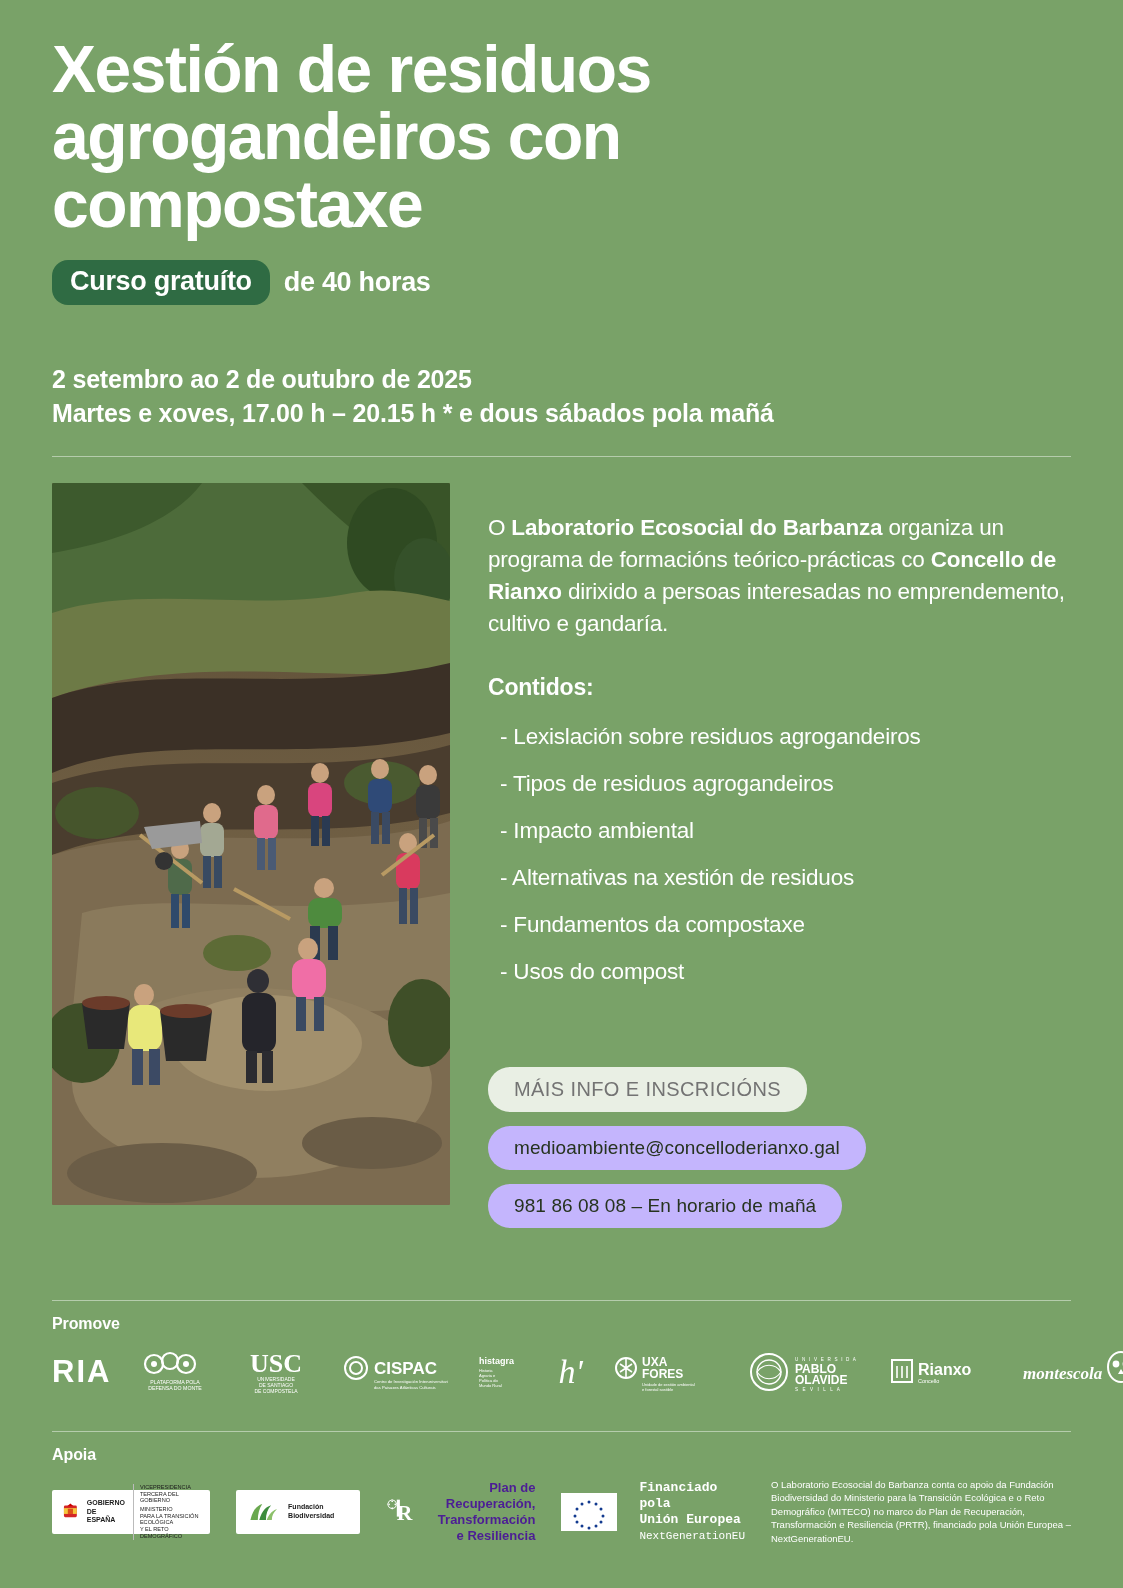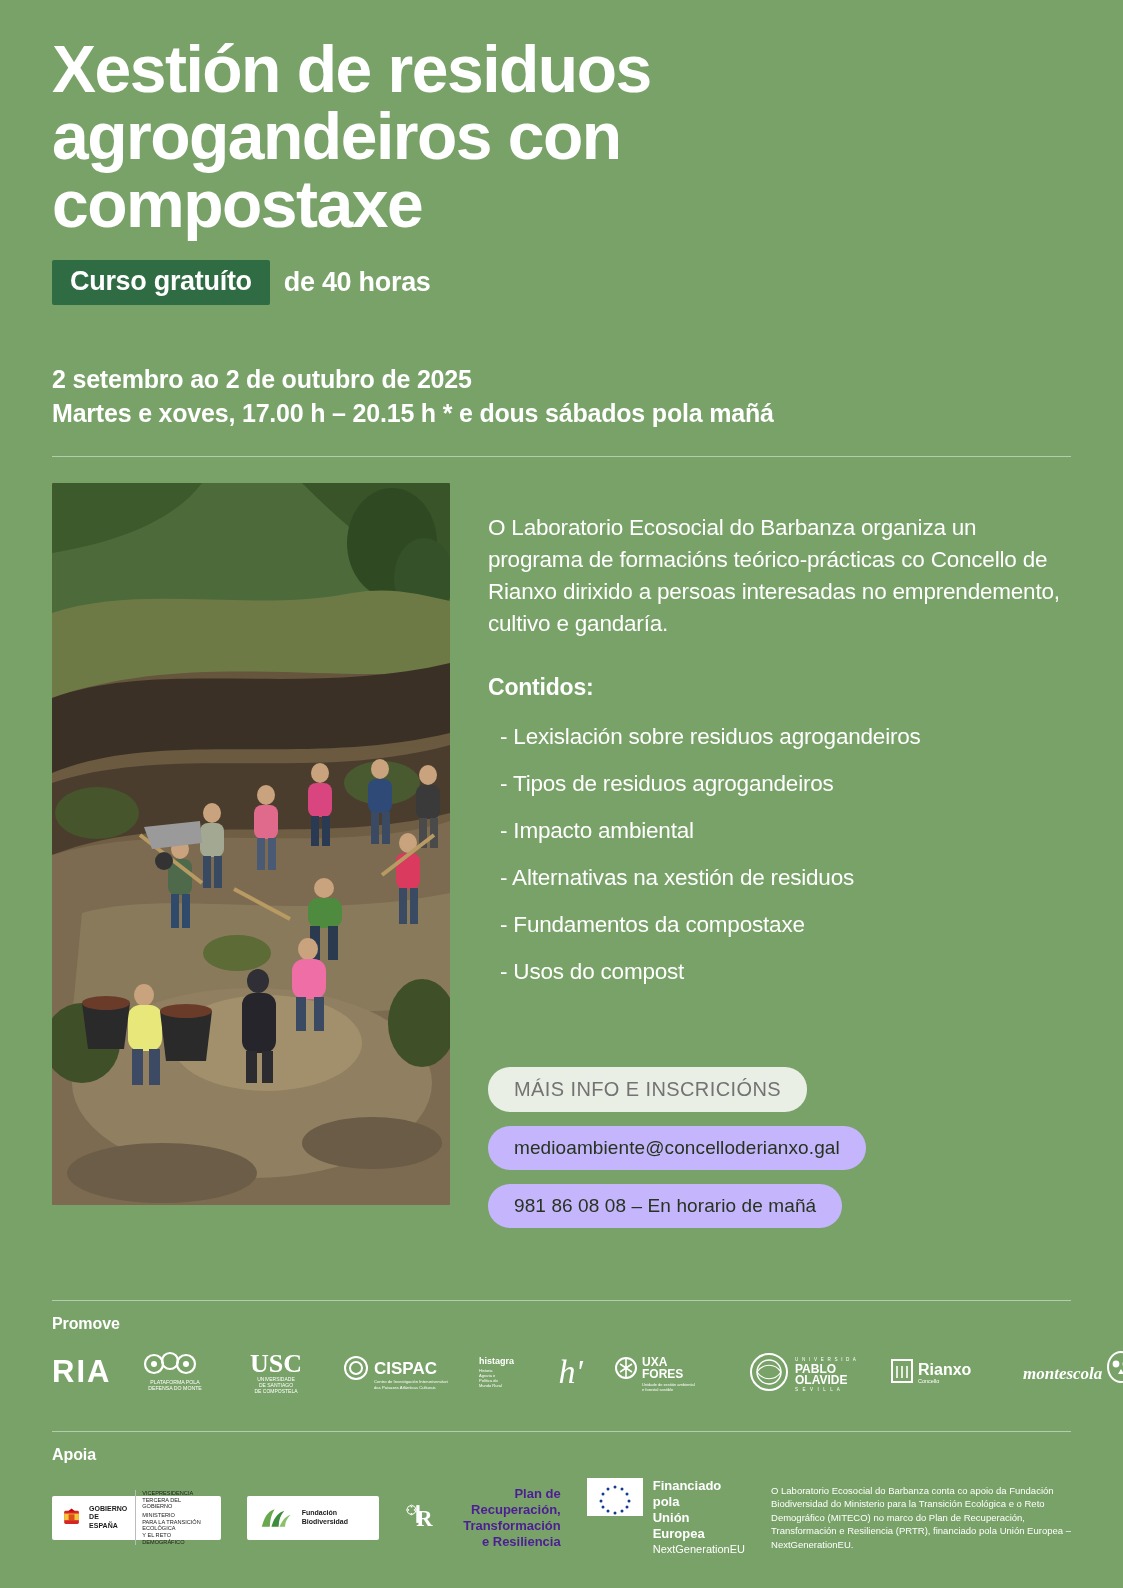--- a/index.html
+++ b/index.html
@@ -37,21 +37,21 @@
     align-items: center;
     gap: 14px;
     margin-top: 22px;
   }
   .badge {
     background: #2f6b43;
     color: #ffffff;
     font-size: 27px;
     font-weight: bold;
     padding: 8px 18px 10px 18px;
-    border-radius: 2px;
+    border-radius: 16px;
     line-height: 1;
     letter-spacing: -0.3px;
   }
   .badge-suffix {
     font-size: 27px;
     font-weight: bold;
     color: #ffffff;
     letter-spacing: -0.3px;
   }
   .dates {
@@ -84,21 +84,21 @@
   .right {
     flex: 1;
     padding-top: 6px;
   }
   .intro {
     font-size: 22.5px;
     line-height: 1.42;
     color: #ffffff;
     letter-spacing: -0.2px;
   }
-  .intro b { font-weight: normal; }
+  .intro b { font-weight: bold; }
   .contidos-title {
     font-size: 23px;
     font-weight: bold;
     margin-top: 34px;
     letter-spacing: -0.2px;
   }
   .contidos-list {
     list-style: none;
     margin: 22px 0 0 0;
     padding: 0;
@@ -499,21 +499,21 @@
             <path d="M12,6 L14,10 L12,14 L8,16 L4,14 L2,10 L4,6 L8,4 Z" fill="none" stroke="#fff" stroke-width="1.2"></path>
             <circle cx="8" cy="6" r="1.1" fill="#fff"></circle>
               <circle cx="4" cy="10" r="1.1" fill="#fff"></circle>
             <circle cx="8" cy="15" r="1.1" fill="#fff"></circle>
               <circle cx="12" cy="10" r="1.1" fill="#fff"></circle>
             <rect x="14" y="4" width="4" height="22" fill="#fff"></rect>
           </svg>
           <div class="plan-text">Plan de Recuperación,<br>Transformación<br>e Resiliencia</div>
         </div>
 
-        <div style="display:flex;gap:10px;">
+        <div style="display:flex;align-items:center;gap:22px;font-family:Liberation Mono, monospace;">
           <div class="flag">
             <svg width="56" height="38" viewBox="0 0 56 38">
               <rect width="56" height="38" fill="#ffffff"></rect>
               <g fill="#123a8f">
                 <circle cx="28" cy="9" r="1.5"></circle>
                   <circle cx="35" cy="11" r="1.5"></circle>
                   <circle cx="40" cy="16" r="1.5"></circle>
                 <circle cx="42" cy="23" r="1.5"></circle>
                   <circle cx="40" cy="29" r="1.5"></circle>
                   <circle cx="35" cy="33" r="1.5"></circle>

